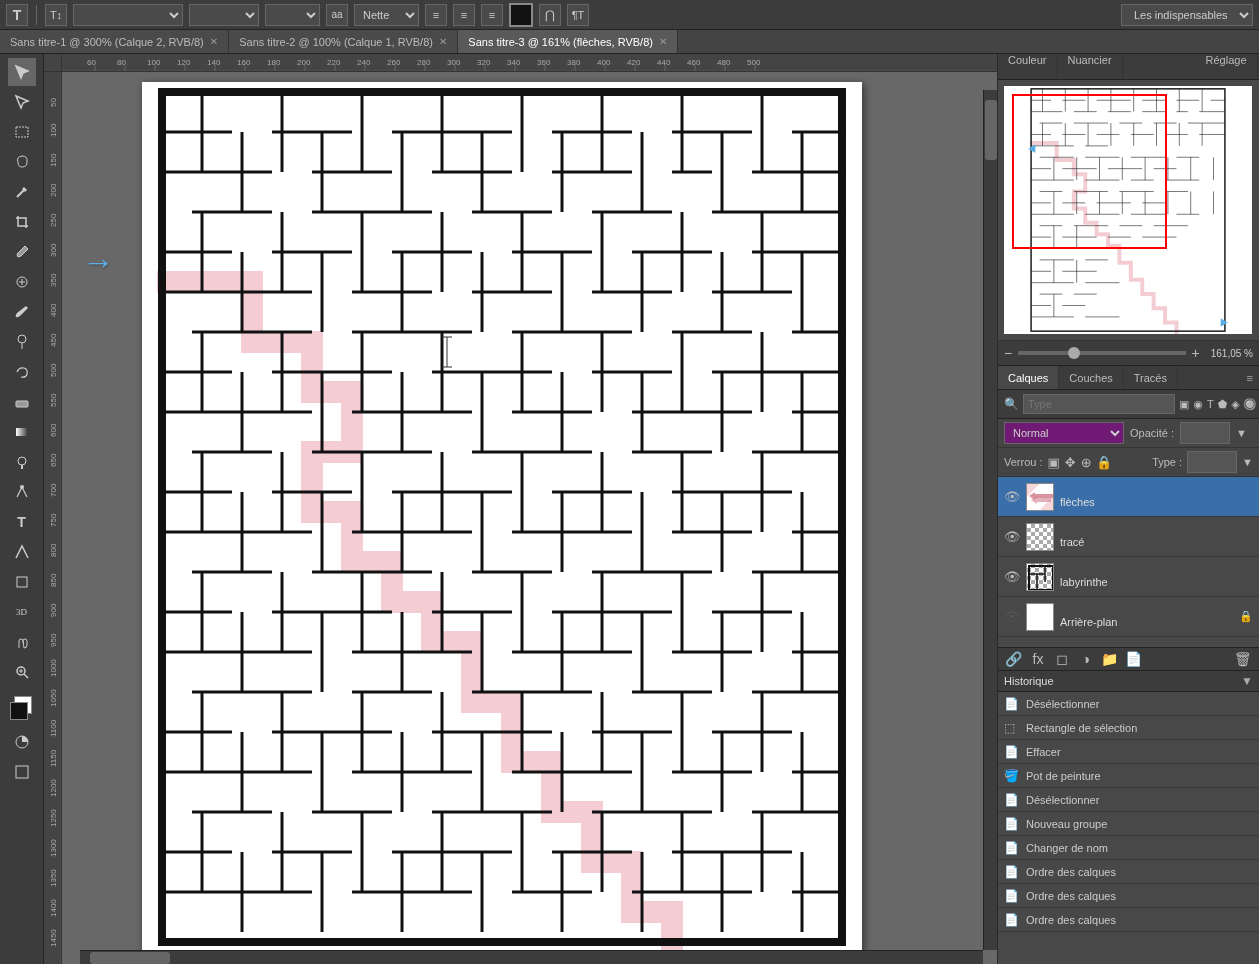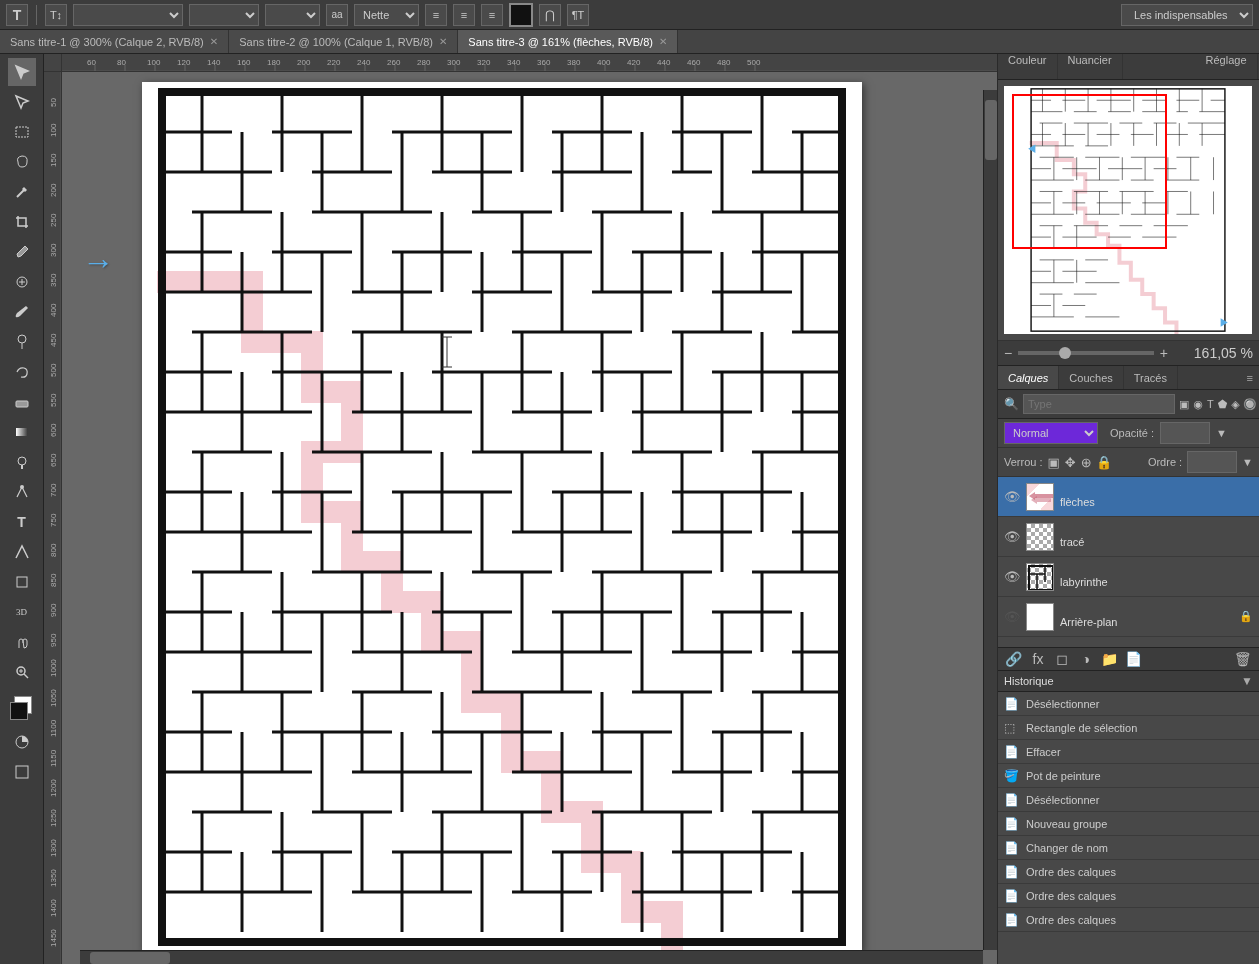--- a/index.html
+++ b/index.html
@@ -242,21 +242,21 @@
       align-items: stretch;
     }
     .layers-tab {
       padding: 0 10px;
       font-size: 11px;
       color: #bbb;
       display: flex; align-items: center;
       cursor: pointer;
       border-right: 1px solid #333;
     }
-    .layers-tab.active { background: #484848; color: #fff; font-style: italic; }
+    .layers-tab.active { background: #484848; color: #fff; }
     .layers-tab-arrow { margin-left: auto; padding: 0 6px; display: flex; align-items: center; color: #aaa; cursor: pointer; }
 
     
     #layer-search {
       display: flex;
       align-items: center;
       padding: 4px 6px;
       background: #3c3c3c;
       gap: 4px;
       border-bottom: 1px solid #222;
@@ -272,26 +272,26 @@
     
     #blend-row {
       display: flex;
       align-items: center;
       padding: 3px 6px;
       background: #444;
       border-bottom: 1px solid #333;
       gap: 6px;
     }
     #blend-select {
-      width: 94px; height: 22px;
-      background: #6d28d9; border: 1px solid #666;
+      width: 120px; height: 22px;
+      background: #701a75; border: 1px solid #666;
       color: #ccc; font-size: 11px;
       padding: 0 4px;
     }
-    .opacity-label { font-size: 11px; color: #bbb; margin-left: 6px; }
+    .opacity-label { font-size: 11px; color: #bbb; }
     #opacity-input {
       width: 50px; height: 22px;
       background: #555; border: 1px solid #666;
       color: #ccc; font-size: 11px;
       padding: 0 4px; text-align: right;
     }
 
     
     #lock-row {
       display: flex;
@@ -1116,21 +1116,21 @@
         <div class="nav-red-box"></div>
       </div>
     </div>
 
     <div id="zoom-bar">
       <span class="zoom-btn">−</span>
       <div id="zoom-slider">
         <div id="zoom-handle"></div>
       </div>
       <span class="zoom-btn">+</span>
-      <span style="font-size:14px; color:#ccc; margin-left:20px;">161,05 %</span>
+      <span style="font-size:10px; color:#ccc; margin-left:5px;">161,05 %</span>
     </div>
 
     <div id="layers-tabs">
       <div class="layers-tab active">
         <span>Calques</span>
       </div>
       <div class="layers-tab">
         <span>Couches</span>
       </div>
       <div class="layers-tab">
@@ -1159,21 +1159,21 @@
       <input id="opacity-input" type="text" style="">
       <span style="font-size:11px; color:#bbb; cursor:pointer;">▼</span>
     </div>
 
     <div id="lock-row">
       <span class="lock-label">Verrou :</span>
       <span class="lock-icon">▣</span>
       <span class="lock-icon">✥</span>
       <span class="lock-icon">⊕</span>
       <span class="lock-icon">🔒</span>
-      <span class="fond-label">Ordre :</span>
+      <span class="fond-label">Type :</span>
       <input id="fond-input" type="text" style="">
       <span style="font-size:11px; color:#bbb; cursor:pointer;">▼</span>
     </div>
 
     <div id="layers-list" style="max-height:170px;">
 
       <div class="layer-item active">
         <span class="layer-visibility">👁</span>
         <div class="layer-thumb layer-thumb-pink">
           <svg viewBox="0 0 28 28" width="28" height="28">

